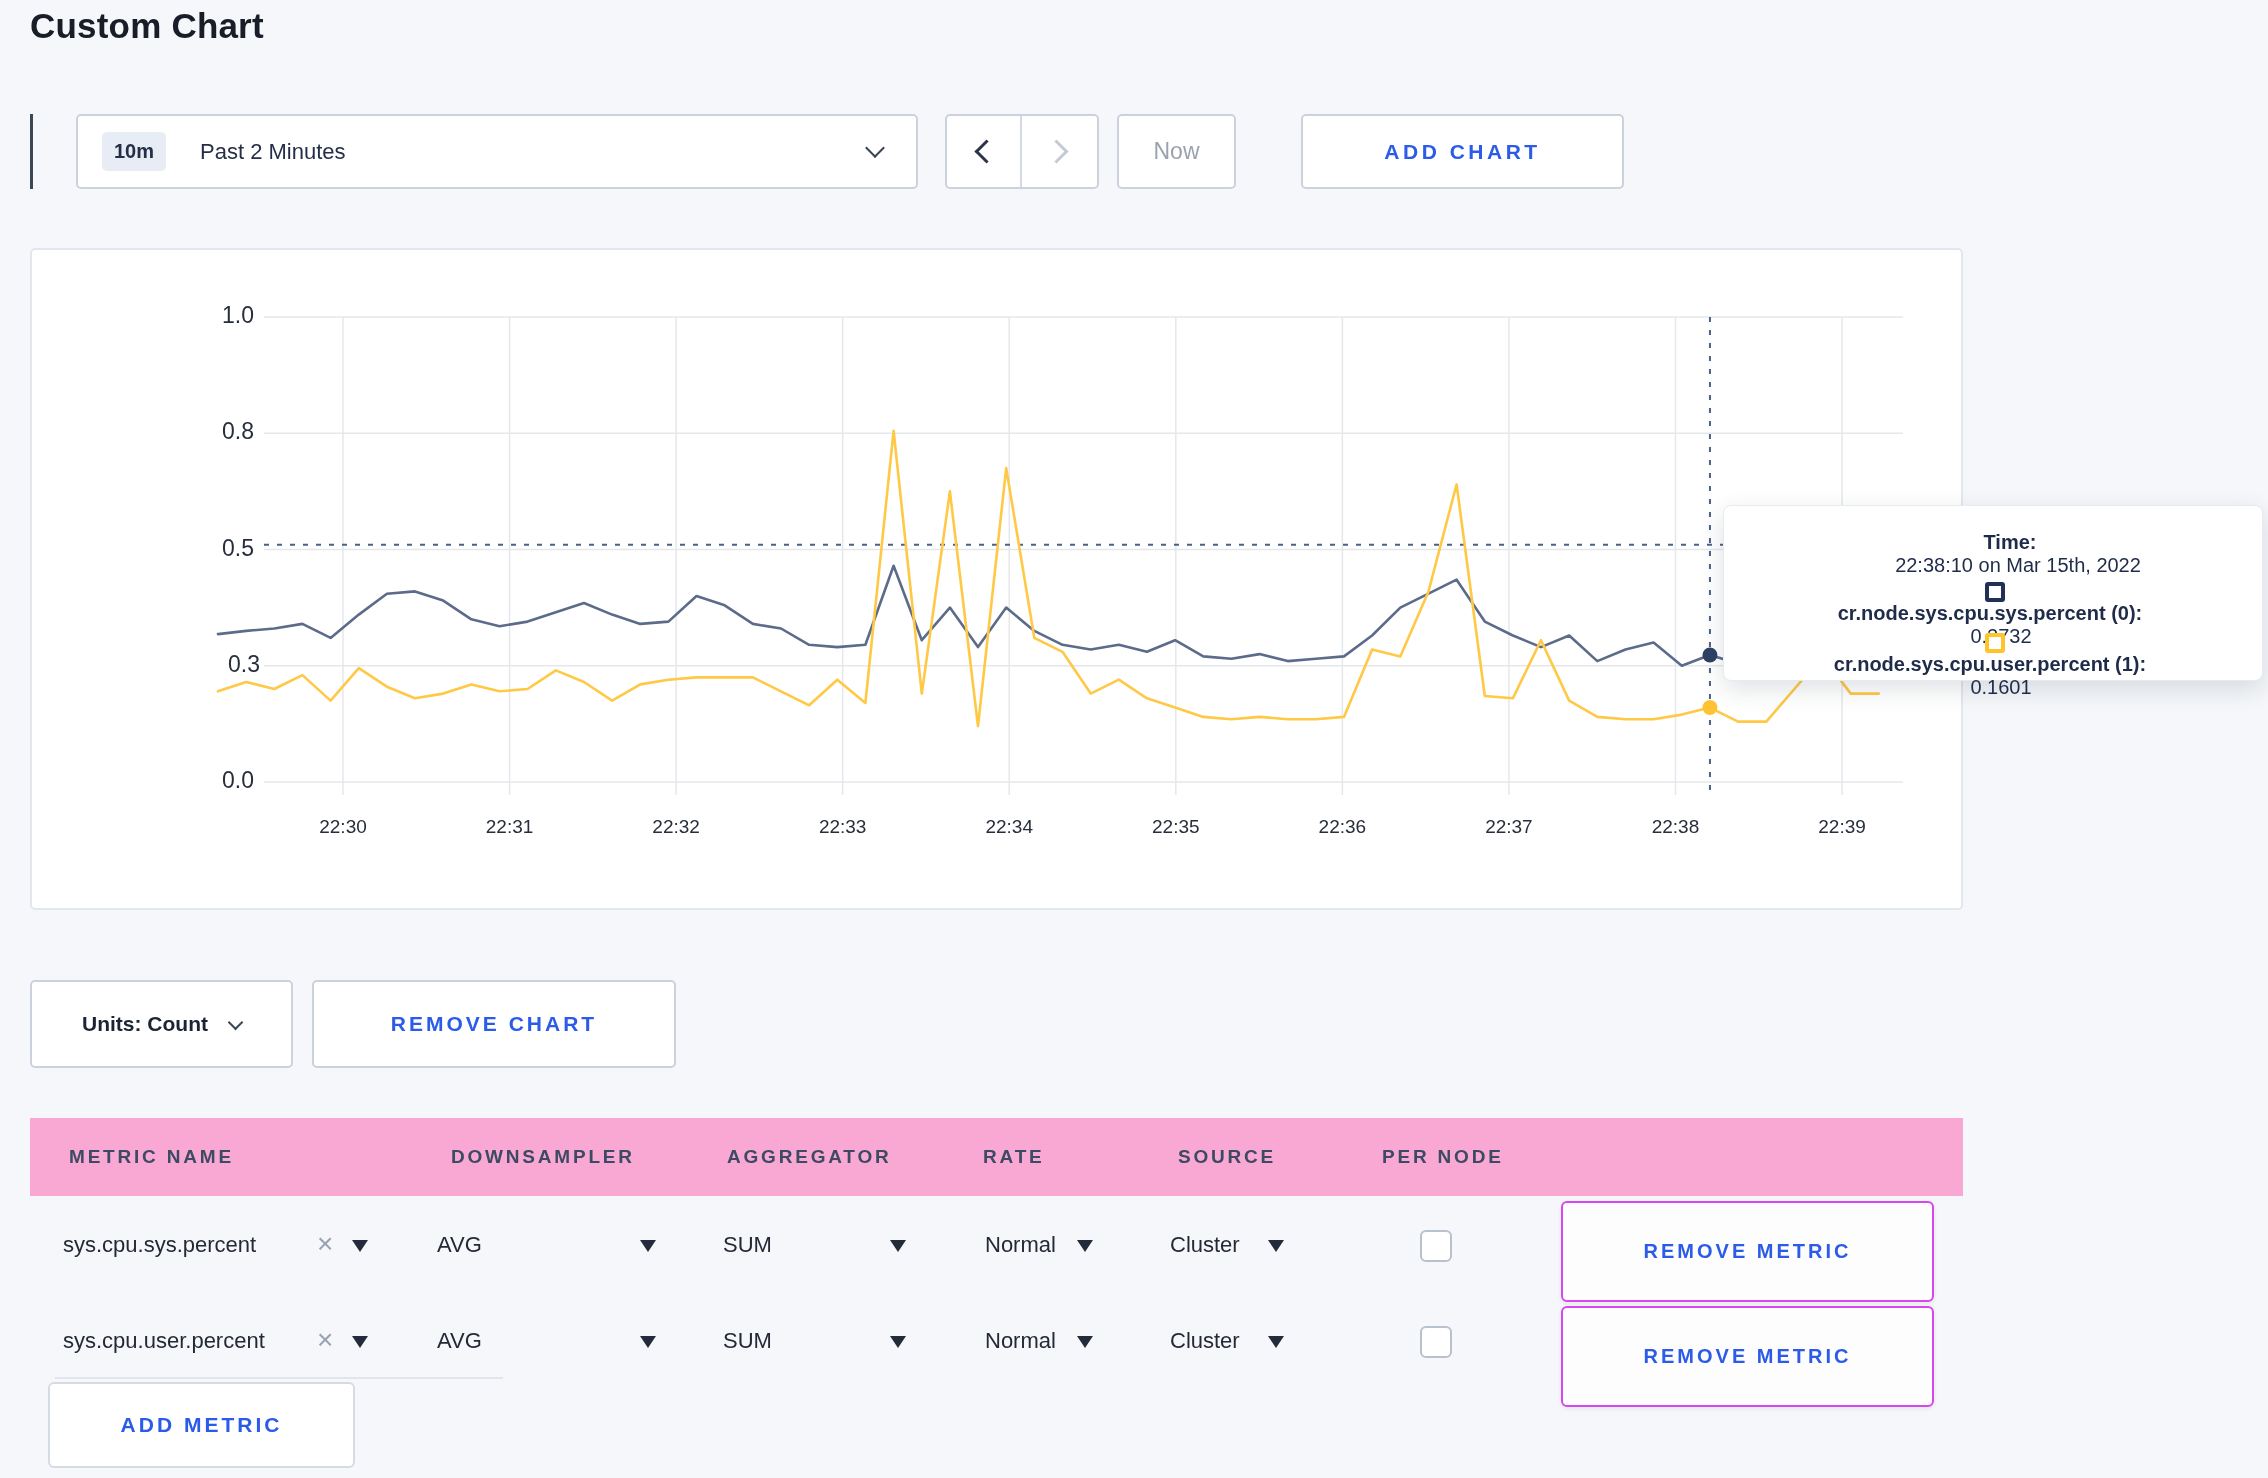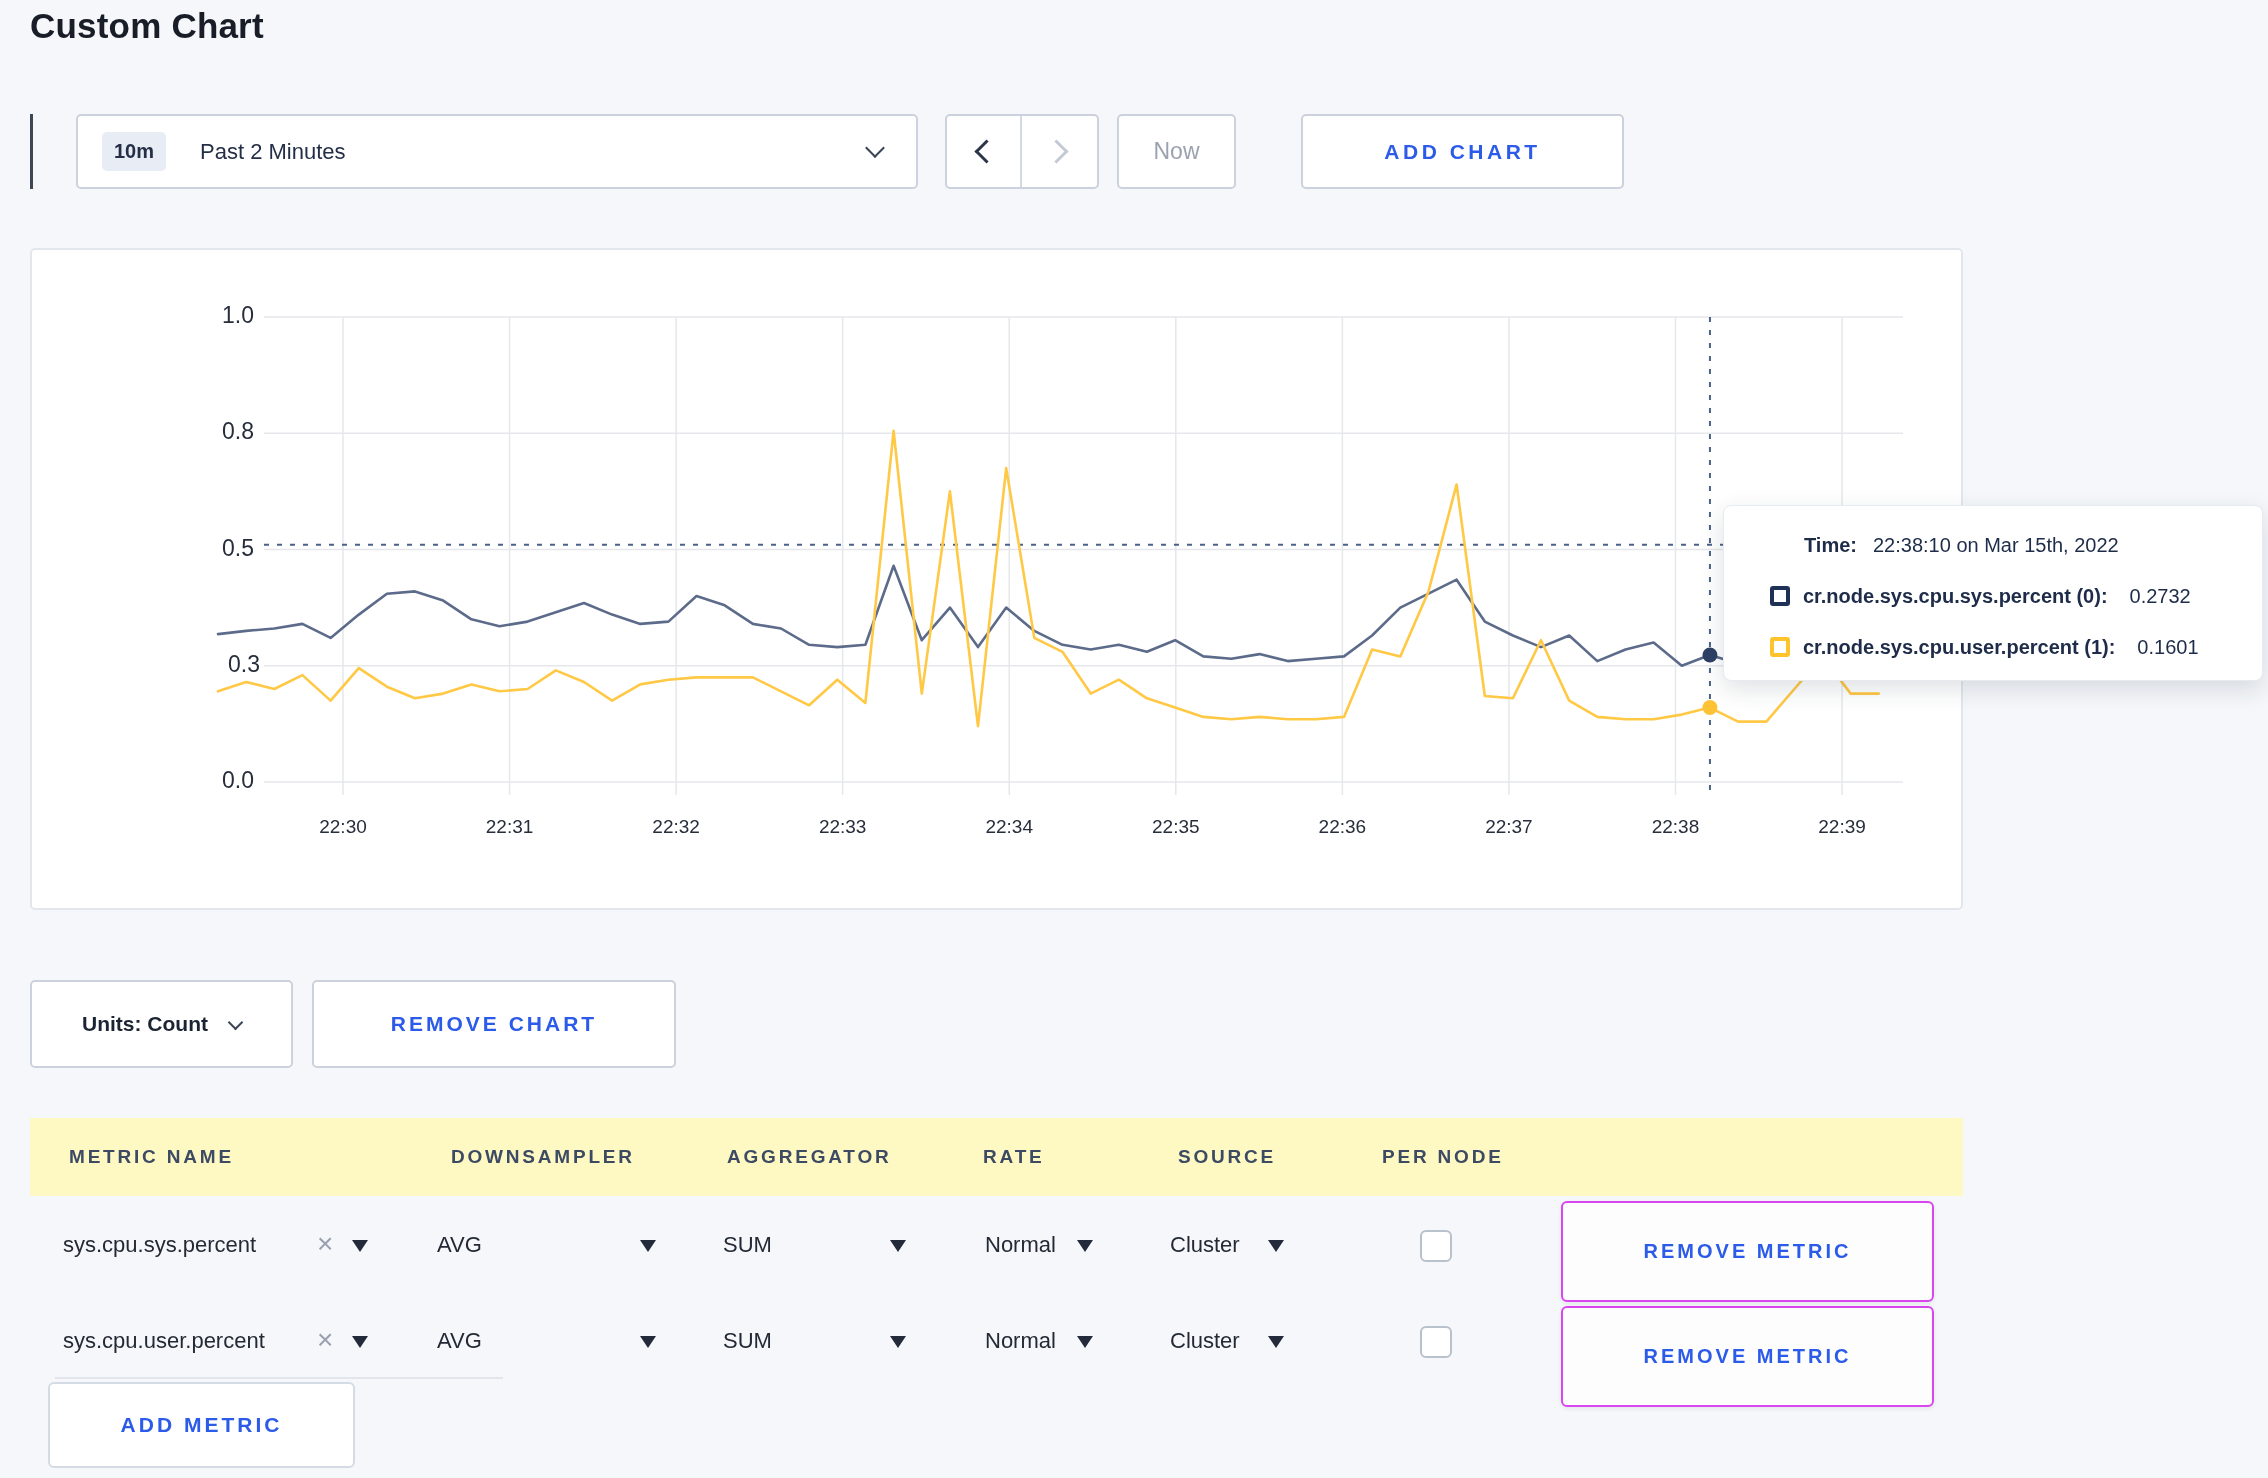--- a/index.html
+++ b/index.html
@@ -61,35 +61,35 @@
 
   
   #chart-tooltip {
     left:1723px; top:505px; width:540px; height:176px;
     background:#FFF; border:1px solid #E7EBF1; border-radius:8px;
     box-shadow:0 8px 24px rgba(30,40,60,.14);
     padding:25px 30px 0 46px;
     display:flex; flex-direction:column; gap:23px;
     font-size:20px; color:#1E2C49; z-index:5;
   }
-  .tt-row { display:flex; align-items:center; height:28px; }
+  .tt-row { display:flex; align-items:center; height:28px;flex-direction:column; }
   .tt-time-row { padding-left:34px; }
   .tt-label { font-weight:700; margin-right:16px; }
   .tt-name { font-weight:700; margin-right:22px; }
   .swatch { width:20px; height:20px; border:4px solid #000; border-radius:3px; margin-right:13px; background:#FFF; flex:none; }
 
   
   #units-select { left:30px; top:980px; width:263px; height:88px; justify-content:center; gap:22px; cursor:pointer; }
   #units-label { font-size:21px; font-weight:700; color:#1B2433; }
   #units-select .chevron-down { width:11px; height:11px; margin-top:-4px; }
   #remove-chart-button { left:312px; top:980px; width:364px; height:88px; justify-content:center;
     color:var(--accent); font-size:21px; font-weight:600; letter-spacing:3px; cursor:pointer; }
 
   
-  #table-header-band { left:30px; top:1118px; width:1933px; height:78px; background:#fef9c3; }
+  #table-header-band { left:30px; top:1118px; width:1933px; height:78px; background:#f9a8d4; }
   .th { position:absolute; top:28px; font-size:19px; font-weight:700; color:#3D4A63; letter-spacing:2.8px; }
   .cell-text { position:absolute; font-size:22px; color:#242A35; }
   .caret {
     position:absolute; width:0; height:0;
     border-left:8px solid transparent; border-right:8px solid transparent;
     border-top:12px solid #232B3A; cursor:pointer;
   }
   .x-icon { position:absolute; font-size:28px; color:#98A1AF; cursor:pointer; line-height:1; }
   .checkbox {
     position:absolute; width:32px; height:32px;

